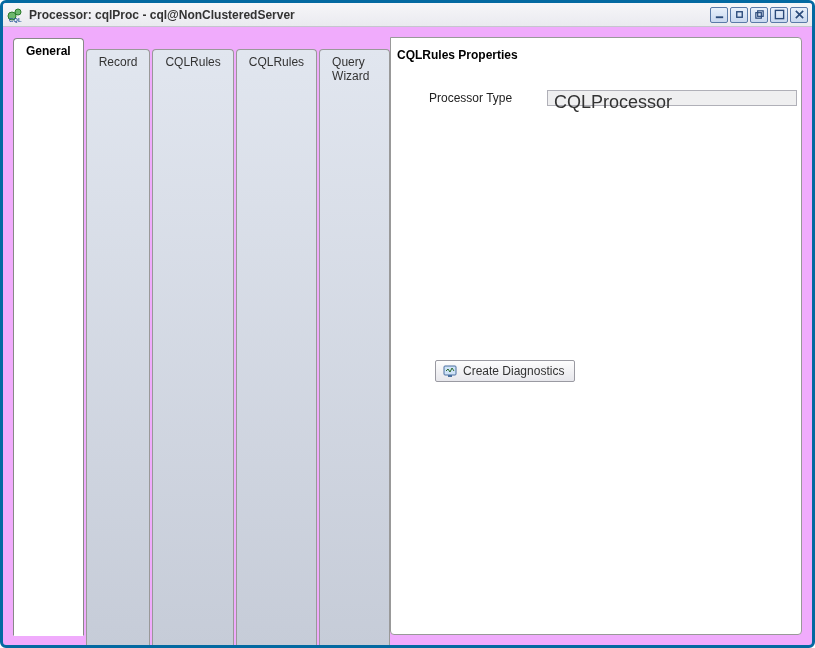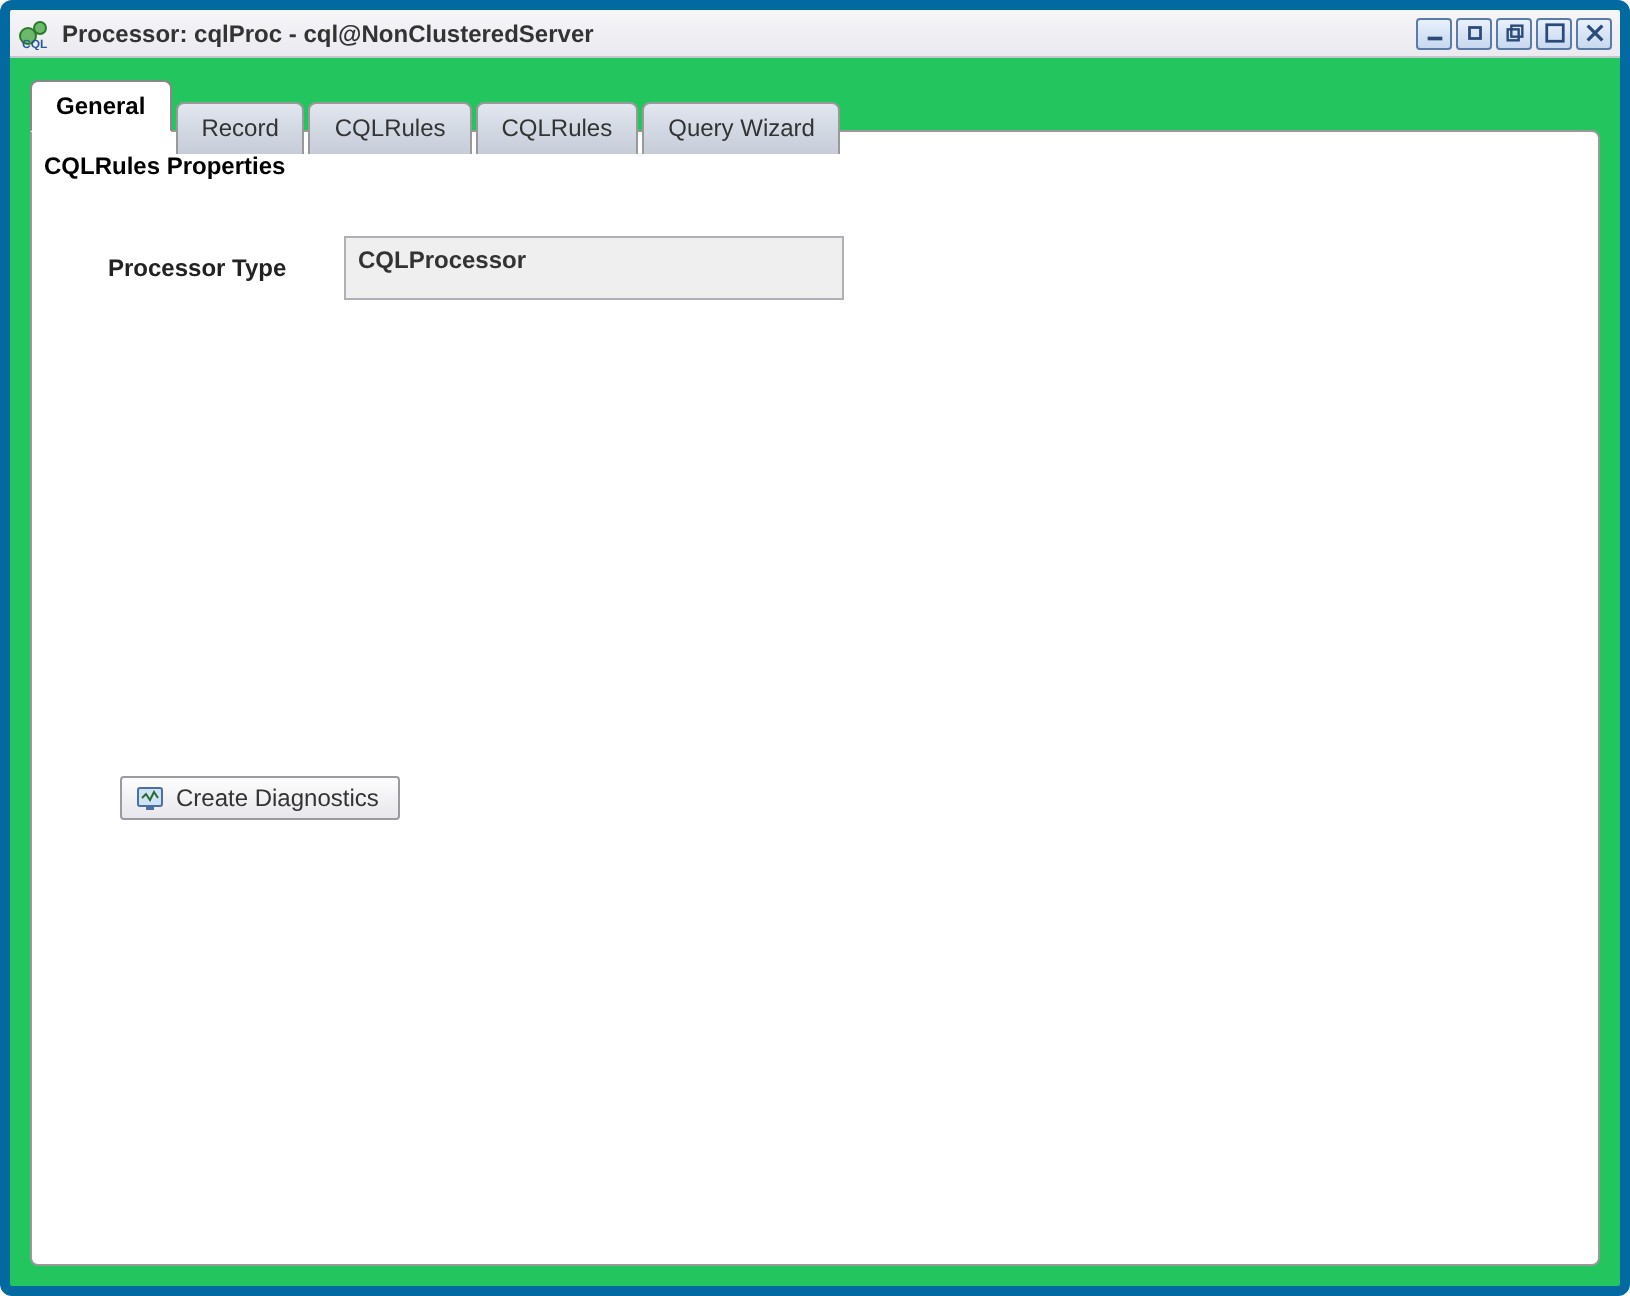--- a/index.html
+++ b/index.html
@@ -5,26 +5,26 @@
     * { box-sizing: border-box; margin: 0; padding: 0; }
     body {
       font-family: Arial, Helvetica, sans-serif;
       font-size: 12px;
       background: #ffffff;
       padding: 0;
     }
     .window {
       width: 815px;
       height: 648px;
-      border: 5px solid #0369a1;
+      border: 3px solid #0369a1;
       border-radius: 6px;
       overflow: hidden;
       display: flex;
       flex-direction: column;
-      background: #22c55e;
+      background: #f0abfc;
     }
     .titlebar {
       height: 24px;
       background: linear-gradient(#f6f6f9, #eaeaef);
       border-bottom: 1px solid #c5c5ce;
       display: flex;
       align-items: center;
       padding: 0 4px;
     }
     .titlebar-icon {
@@ -54,21 +54,21 @@
       align-items: center;
       justify-content: center;
       cursor: pointer;
       border-radius: 2px;
     }
     .win-btn svg { width: 11px; height: 11px; }
     .content-wrap {
       flex: 1;
       padding: 10px;
       display: flex;
-      flex-direction: column;
+      flex-direction: row;
     }
     .tab-strip {
       display: flex;
       gap: 2px;
       position: relative;
       z-index: 2;
     }
     .tab {
       padding: 5px 12px;
       border: 1px solid #999;
@@ -106,35 +106,34 @@
       font-weight: bold;
       font-size: 12px;
       color: #000;
       margin: 2px 2px 28px 2px;
     }
     .form-row {
       display: flex;
       align-items: center;
       margin-left: 34px;
       gap: 10px;
-      font-weight: bold;
     }
     .form-label {
       width: 108px;
       text-align: left;
       color: #222;
     }
     .form-field {
       width: 250px;
-      height: 32px;
+      height: 16px;
       border: 1px solid #b0b0b8;
       background: #efeff0;
       padding: 3px 6px;
       color: #333;
-      font-size: 12px;
+      font-size: 18px;
       line-height: 16px;
     }
     .action-bar {
       position: absolute;
       top: 322px;
       left: 4px;
     }
     .btn {
       display: inline-flex;
       align-items: center;

